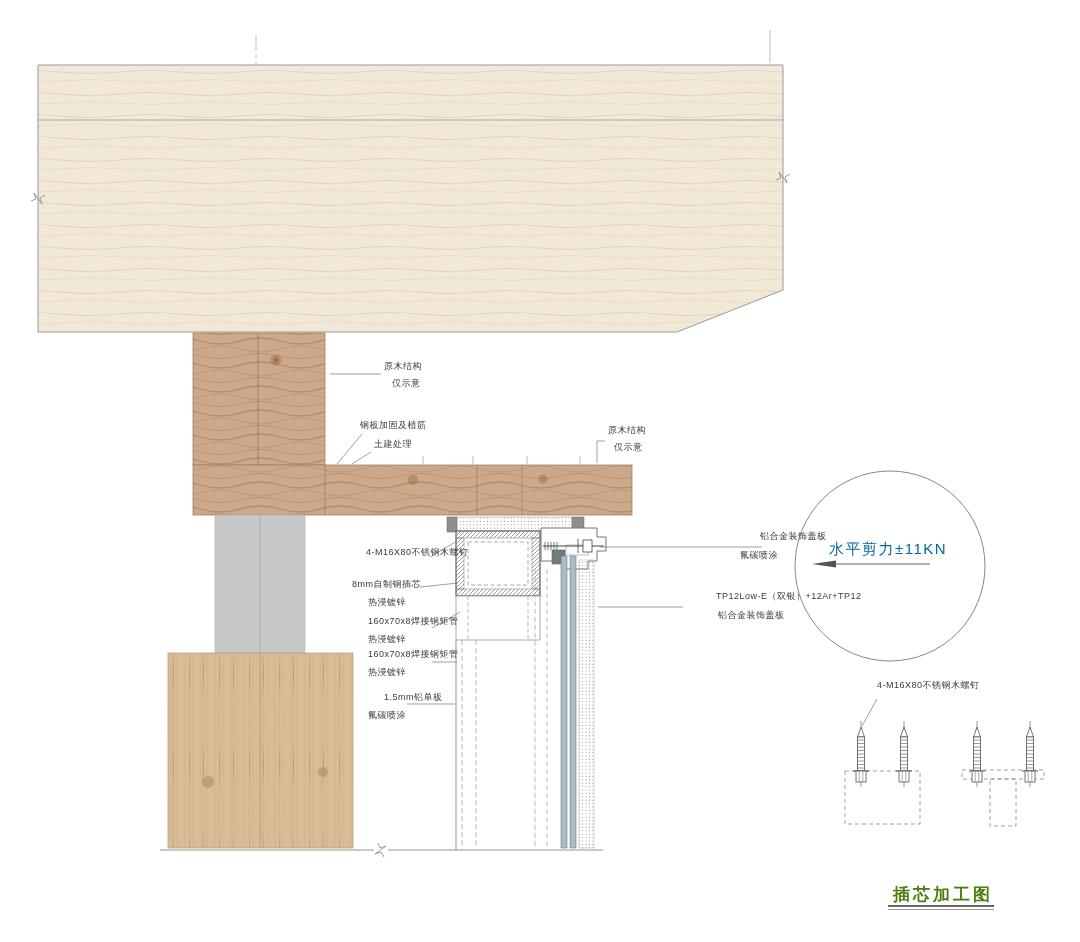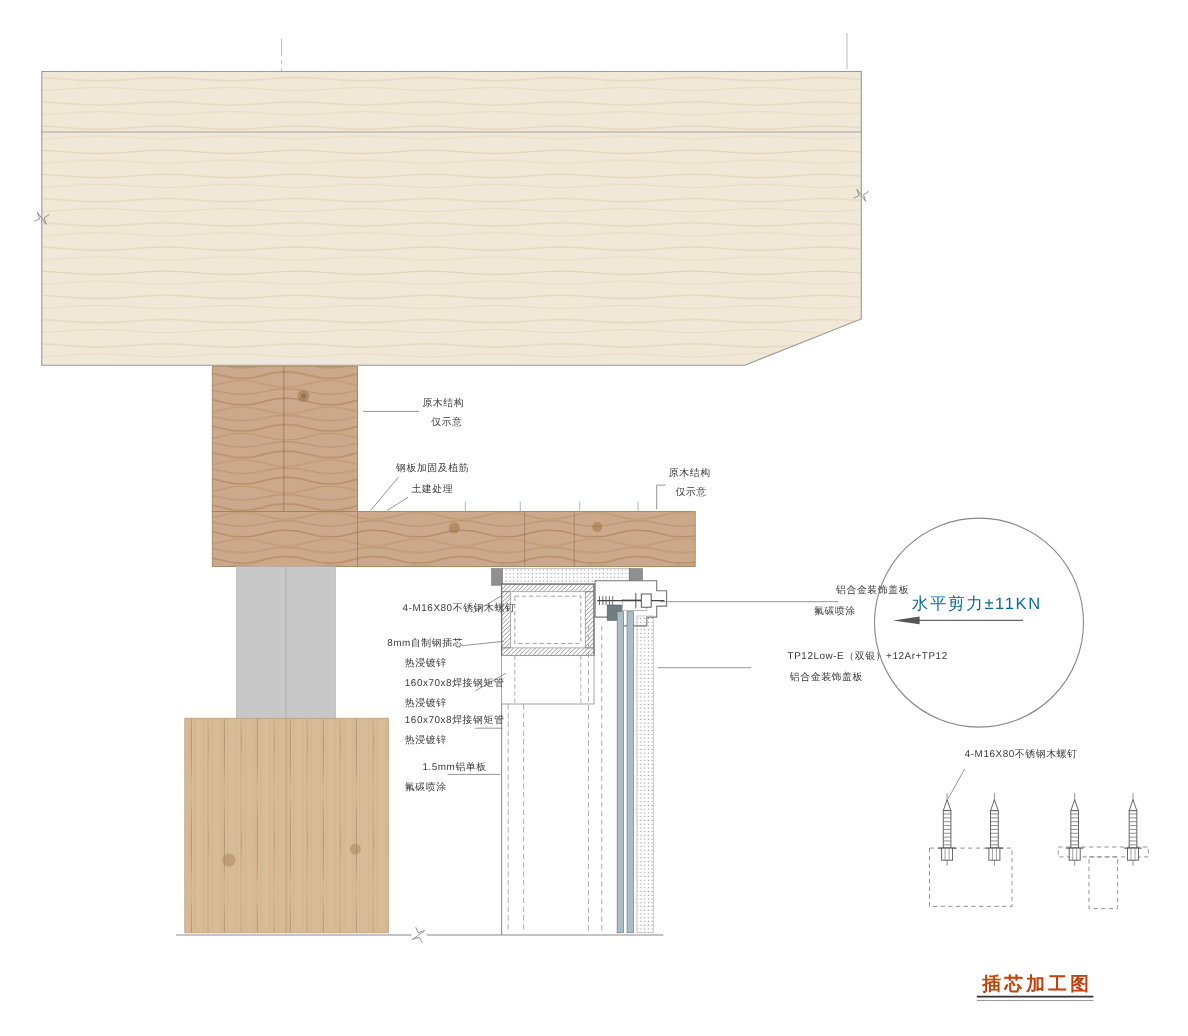--- a/index.html
+++ b/index.html
@@ -3,21 +3,21 @@
 <meta charset="utf-8">
 <style>
   html,body{margin:0;padding:0;background:#ffffff;}
   #canvas{position:relative;width:1080px;height:942px;background:#fff;overflow:hidden;
           font-family:"Liberation Sans",sans-serif;}
   #draw{position:absolute;left:0;top:0;z-index:1;}
   .lbl{position:absolute;z-index:2;font:9px "Liberation Sans",sans-serif;color:#3a3a3a;
        white-space:nowrap;letter-spacing:.5px;line-height:1;}
   .lbl-big{position:absolute;z-index:2;font:15px "Liberation Sans",sans-serif;color:#0369a1;
        white-space:nowrap;letter-spacing:1.5px;text-align:center;width:200px;}
-  .lbl-title{position:absolute;z-index:2;font:17px "Liberation Serif",serif;color:#c2410c;
+  .lbl-title{position:absolute;z-index:2;font:17px "Liberation Serif",serif;color:#4d7c0f;
        white-space:nowrap;letter-spacing:3px;font-weight:600;}
 </style>
 </head>
 <body>
 
 <div id="canvas">
 
 <svg id="draw" width="1080" height="942" viewBox="0 0 1080 942">
   <defs>
     <pattern id="pGrainH" width="120" height="22" patternUnits="userSpaceOnUse">

